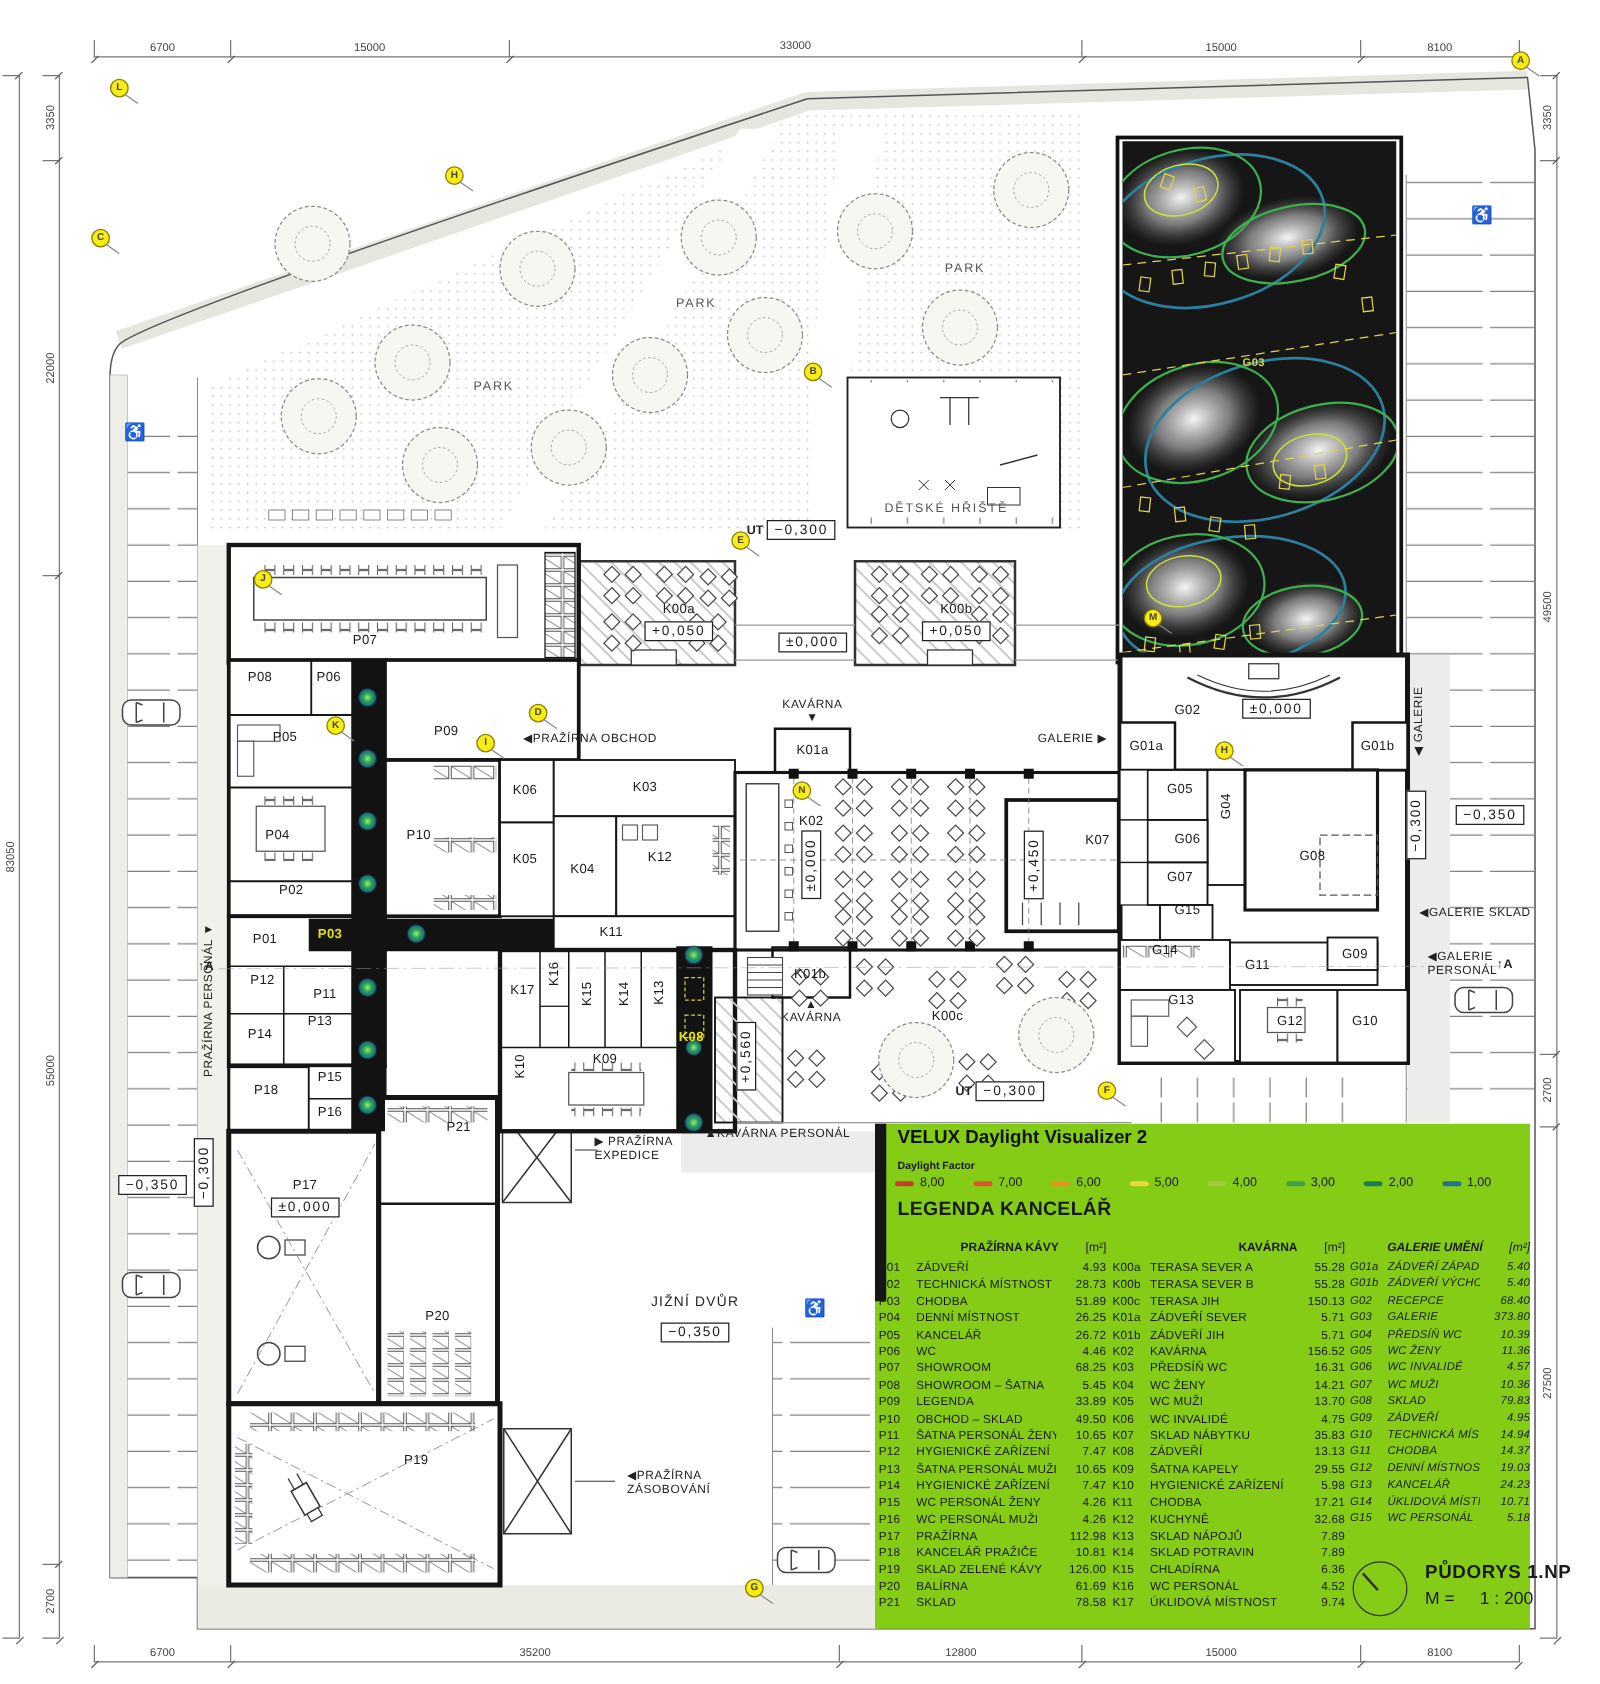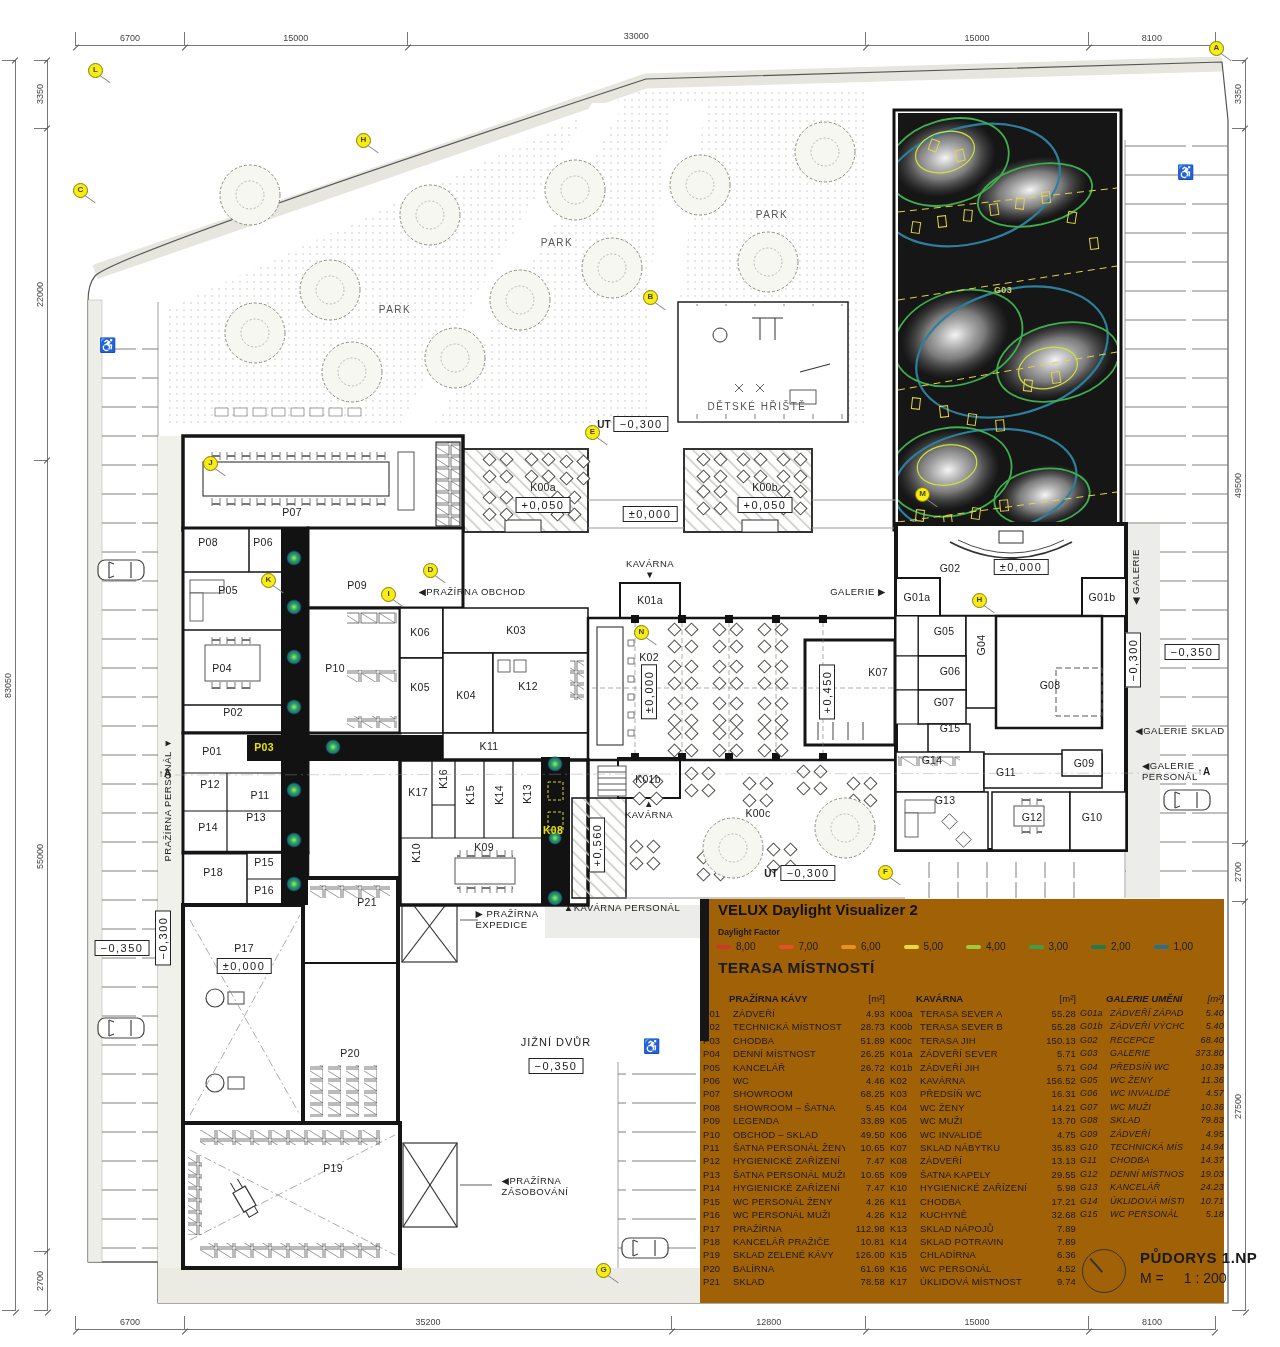--- a/index.html
+++ b/index.html
@@ -40,31 +40,31 @@
   .ann.park{font-size:10px;letter-spacing:1.5px;color:#555;}
   .ann.big{font-size:11px;letter-spacing:1px;}
   .ann.sec{font-size:10px;font-weight:bold;}
   .marker{position:absolute;width:13px;height:13px;margin:-7px 0 0 -7px;border-radius:50%;
     background:#f7ec13;border:1px solid #8a7a00;font-size:8px;font-weight:bold;line-height:12px;
     text-align:center;color:#443;z-index:5;}
   .marker::after{content:'';position:absolute;left:11px;top:11px;width:13px;height:1px;background:#888;transform:rotate(35deg);transform-origin:0 0;}
   .wc-ic{position:absolute;font-size:14px;color:#555;z-index:2;transform:translate(-50%,-50%);}
 
   
-  .legend-panel{position:absolute;left:700px;top:899px;width:524px;height:404px;background:#a16207;z-index:2;}
+  .legend-panel{position:absolute;left:700px;top:899px;width:524px;height:404px;background:#84cc16;z-index:2;}
   .legend-panel .vtitle{position:absolute;left:18px;top:2px;font-size:15px;font-weight:bold;color:#111;}
   .legend-panel .dfl{position:absolute;left:18px;top:28px;font-size:8.5px;font-weight:bold;}
   .scale-row{position:absolute;left:16px;top:42px;display:flex;width:500px;}
   .scitem{display:flex;align-items:center;gap:5px;width:63px;}
   .scitem .sw{width:15px;height:4px;border-radius:2px;background:#999;}
   .scitem .sv{font-size:10px;}
   .legend-panel .lheading{position:absolute;left:18px;top:60px;font-size:15.5px;font-weight:bold;letter-spacing:.3px;}
   .lcol{position:absolute;top:94px;}
   .lhead{display:flex;font-size:9.6px;font-weight:bold;margin-bottom:3px;}
-  .lhead .hn{flex:1;text-align:left;}
+  .lhead .hn{flex:1;text-align:right;}
   .lhead .hu{width:38px;text-align:right;font-weight:normal;}
   .lrow{display:flex;font-size:9.4px;line-height:13.4px;letter-spacing:.2px;white-space:nowrap;}
   .lrow .c{width:30px;flex:none;}
   .lrow .n{flex:1;overflow:hidden;}
   .lrow .a{width:40px;flex:none;text-align:right;}
   .blackbar{position:absolute;left:700px;top:899px;width:9px;height:142px;background:#161616;z-index:3;}
   .north{position:absolute;left:1082px;top:1249px;width:42px;height:42px;border:1.5px solid #333;border-radius:50%;z-index:3;}
   .north span{position:absolute;left:8px;top:8px;width:18px;height:1.5px;background:#333;transform:rotate(48deg);transform-origin:0 0;}
   .tblock{position:absolute;left:1140px;top:1249px;z-index:3;}
   .tblock .t1{font-size:15px;font-weight:bold;letter-spacing:.5px;}
@@ -769,21 +769,21 @@
       </div>
         <div class="scitem">
         <span class="sw" style="background: rgb(30, 123, 82);"></span>
         <span class="sv">2,00</span>
       </div>
         <div class="scitem">
         <span class="sw" style="background: rgb(39, 112, 143);"></span>
         <span class="sv">1,00</span>
       </div>
       </div>
-    <div class="lheading">TERASA MÍSTNOSTÍ</div>
+    <div class="lheading">LEGENDA KANCELÁŘ</div>
 
     <div class="lcol" style="left:3px;width:182px;">
       <div class="lhead">
         <span class="hc" style="width:26px;"></span>
         <span class="hn">PRAŽÍRNA KÁVY</span>
         <span class="hu">[m²]</span>
       </div>
       <div>
 
       <div class="lrow">

